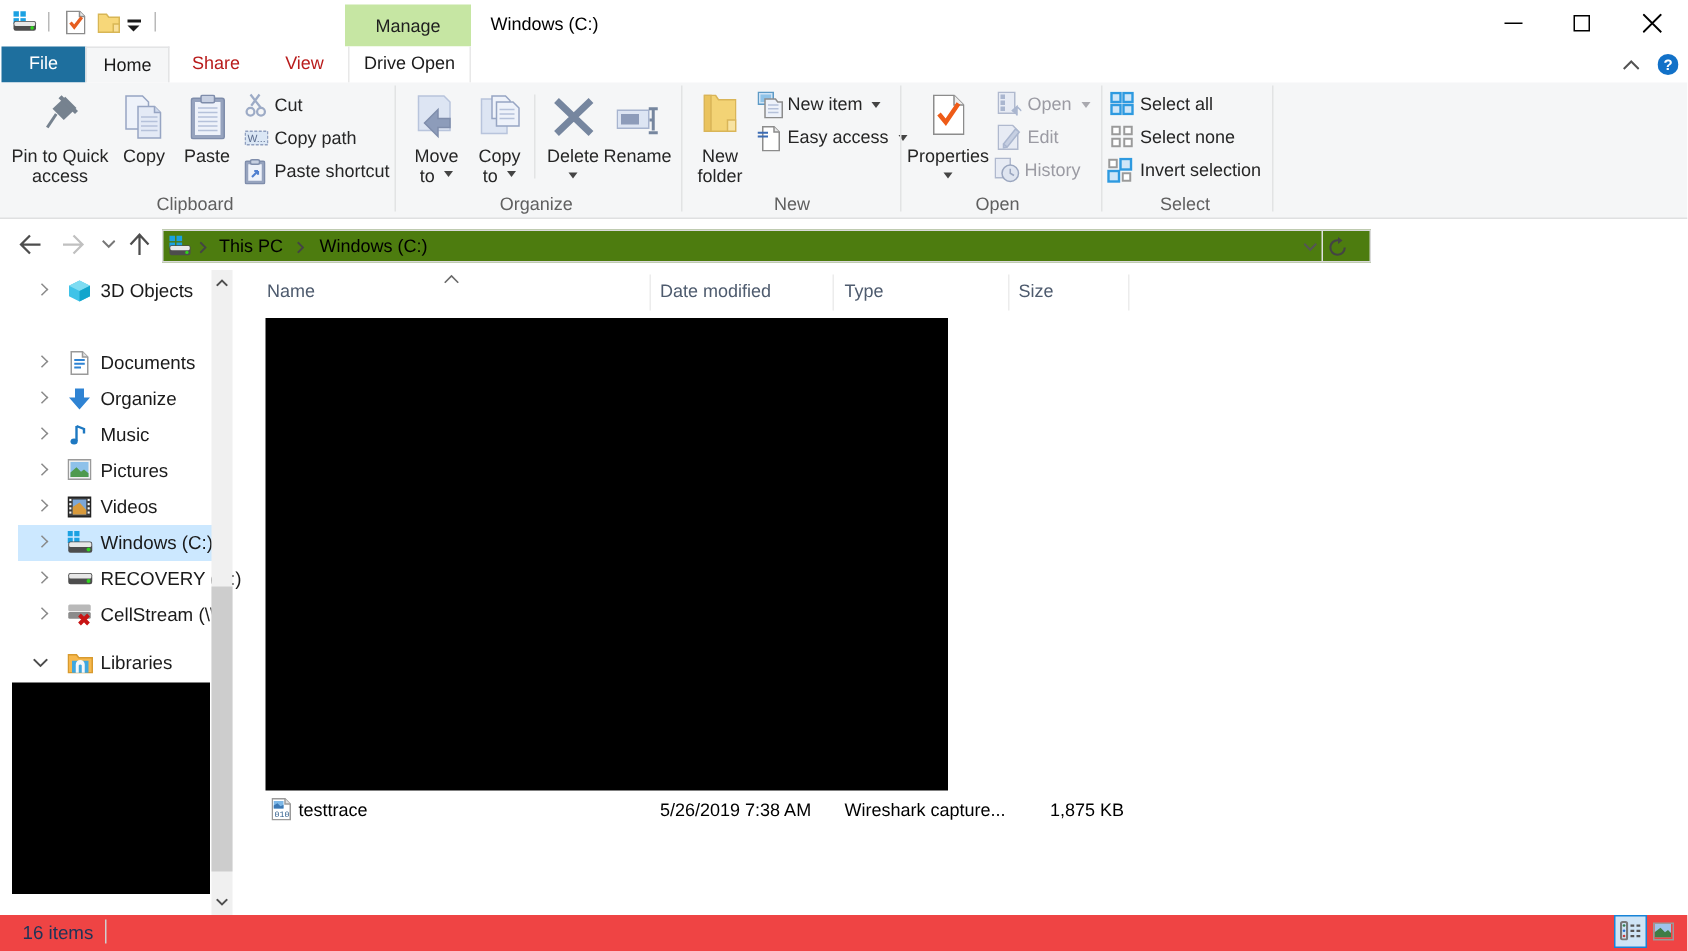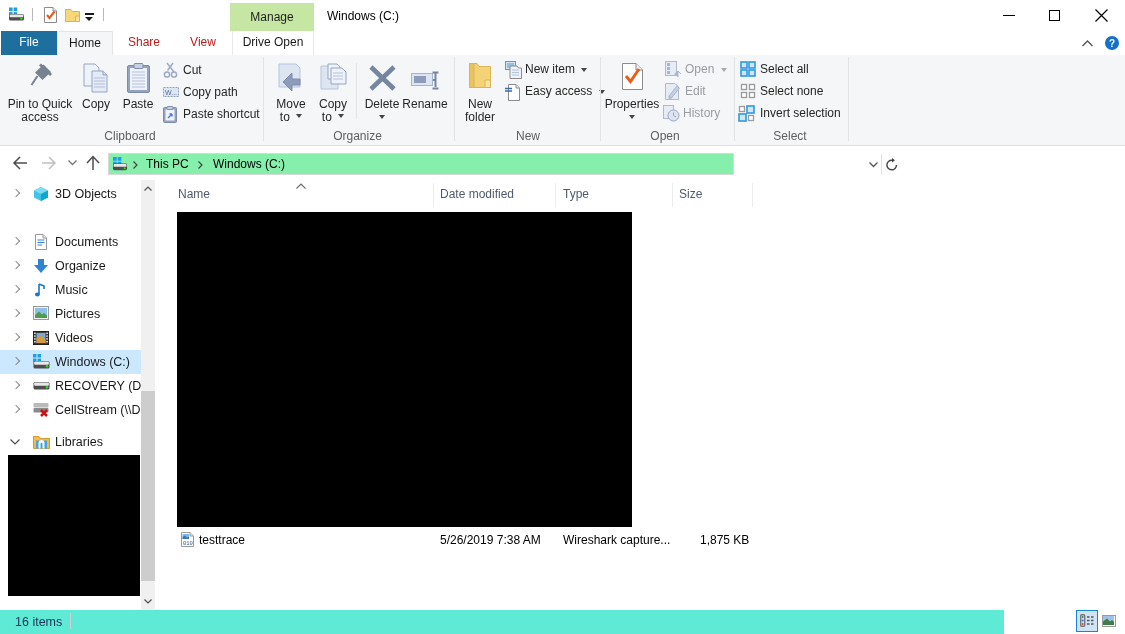--- a/index.html
+++ b/index.html
@@ -31,38 +31,38 @@
 .bigbtn .icbox { height:34px; display:flex; align-items:flex-start; justify-content:center; }
 .bigbtn .txt { line-height:12.5px; margin-top:1px; }
 .smallrow { position:absolute; height:16px; line-height:16px; color:#262626; white-space:nowrap; }
 .smallrow svg, .smallrow .ic { position:absolute; left:0; top:0; }
 .smallrow .lbl { position:absolute; left:20px; top:0; }
 .gray { color:#9b9ba3; }
 .dnarrow { display:inline-block; width:0; height:0; border-left:3.5px solid transparent; border-right:3.5px solid transparent; border-top:4px solid #444; vertical-align:middle; margin-left:3px;}
 .dnarrow.g { border-top-color:#a9a9af; }
 
 #addrrow { left:0; top:146px; width:1125px; height:34px; background:#fff; }
-#addrbox { position:absolute; left:108px; top:7px; width:626px; height:22px; border:1px solid #d9d9d9; background:#86efac; }
+#addrbox { position:absolute; left:108px; top:7px; width:806px; height:22px; border:1px solid #d9d9d9; background:#4d7c0f; }
 #searchbox { position:absolute; left:911px; top:7px; width:206px; height:22px; border:1px solid #d9d9d9; background:#fff; color:#767676; line-height:20px; }
 .crumb { position:absolute; top:0; line-height:20px; color:#000; }
 
 #sidebar { left:0; top:180px; width:163px; height:430px; background:#fff; }
-.srow { position:absolute; left:0; width:141px; height:24px; line-height:24px; color:#1a1a1a; font-size:12.5px; }
+.srow { position:absolute; left:12px; width:141px; height:24px; line-height:24px; color:#1a1a1a; font-size:12.5px; }
 .srow .sicon { position:absolute; left:33px; top:4px; }
 .srow .stxt { position:absolute; left:55px; top:0; white-space:nowrap; }
 .schev { position:absolute; left:13px; top:8px; width:6px; height:6px; border-top:1px solid #8a8a8a; border-right:1px solid #8a8a8a; transform:rotate(45deg); }
 
 #sscroll { position:absolute; left:141px; top:0; width:14px; height:432px; background:#f0f0f0; }
 #sthumb { position:absolute; left:141px; top:211px; width:14px; height:190px; background:#cdcdcd; }
 
 #main { left:163px; top:180px; width:962px; height:430px; background:#fff; }
 .colsep { position:absolute; top:3px; width:1px; height:24px; background:#ececec; }
 .colhdr { position:absolute; top:7px; color:#4e5b6e; font-size:12px; }
 
-#statusbar { left:0; top:610px; width:1004px; height:24px; background:#5eead4; }
+#statusbar { left:0; top:610px; width:1125px; height:24px; background:#ef4444; }
 </style>
 </head>
 <body>
 
 <div class="abs" id="titlebar">
 
   <svg class="abs" style="left:8px;top:7px" width="17" height="16" viewBox="0 0 17 16">
     <rect x="1" y="0.5" width="3.6" height="3.6" fill="#1ba1e2"></rect>
     <rect x="5.6" y="0.5" width="3.6" height="3.6" fill="#1ba1e2"></rect>
     <rect x="1" y="5.1" width="3.6" height="3.6" fill="#1ba1e2"></rect>

